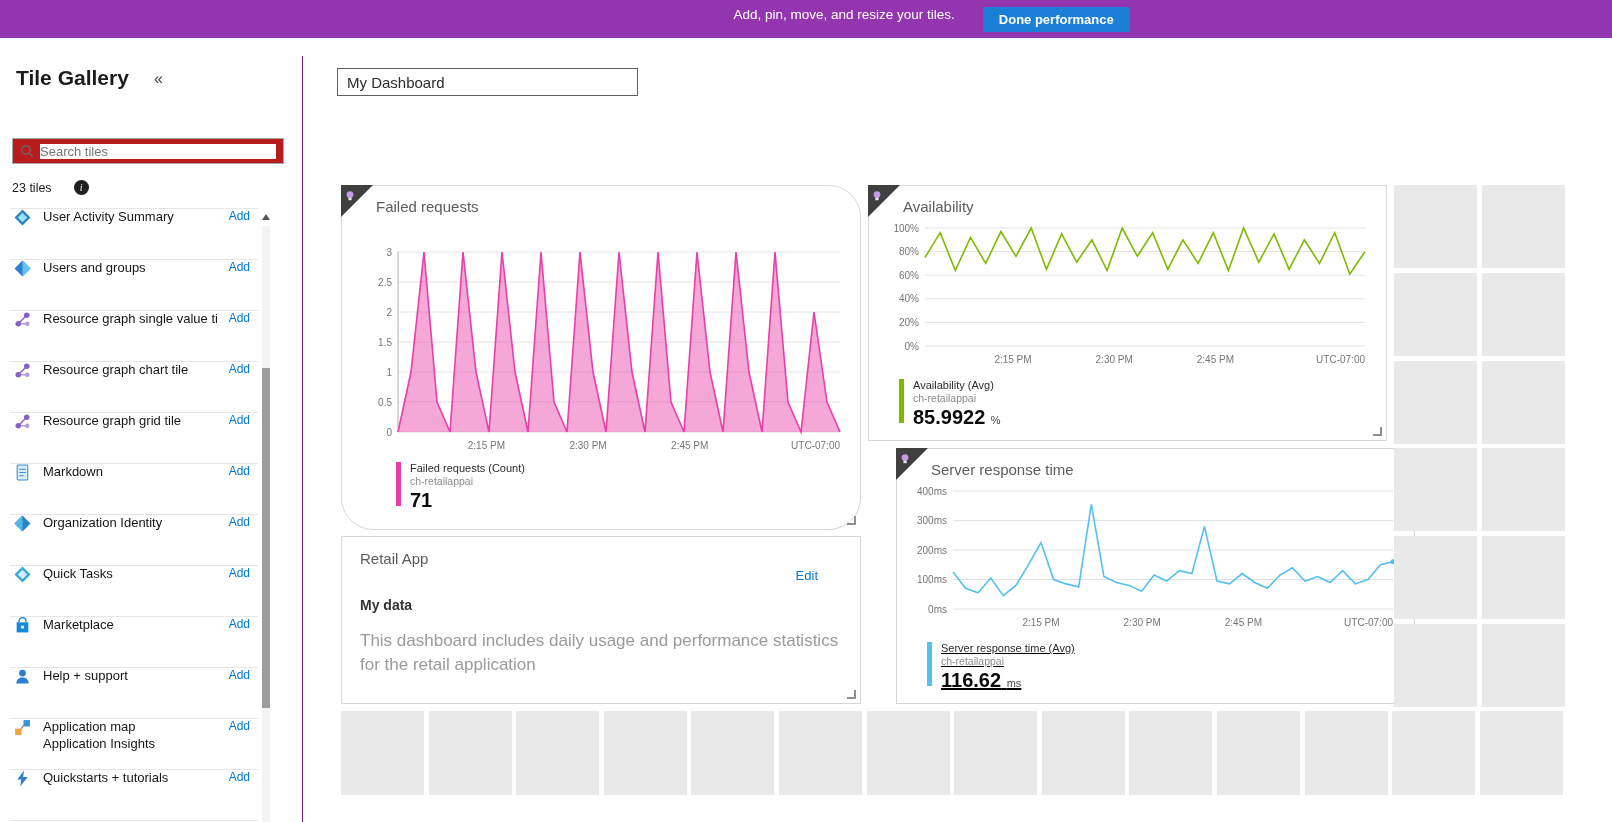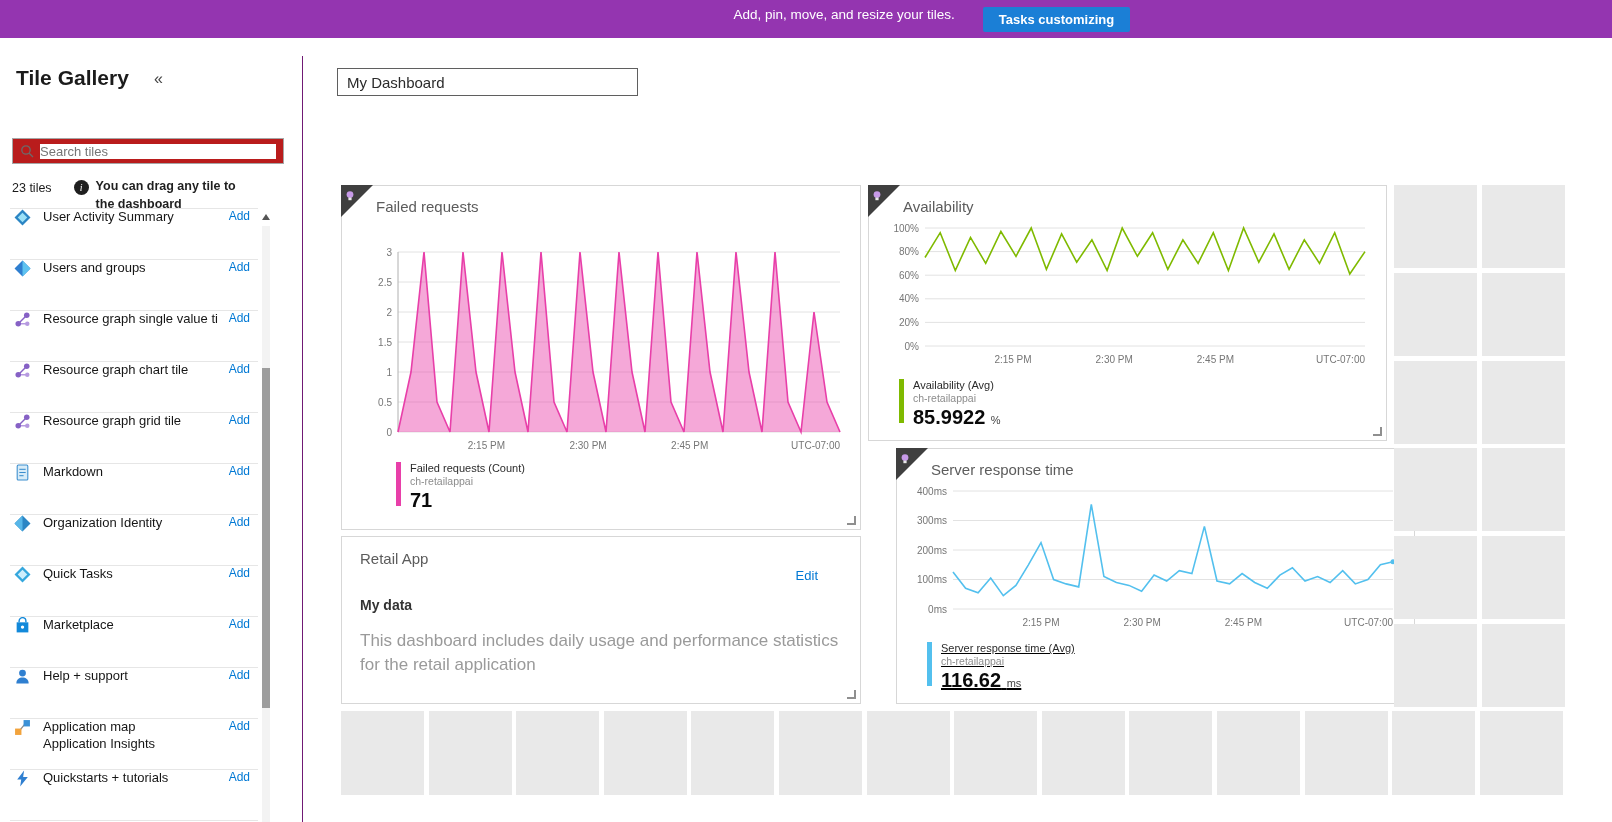--- a/index.html
+++ b/index.html
@@ -55,21 +55,21 @@
     background:#f3f3f3; }
   .sb-thumb { position:absolute; left:0; top:142px; width:8px; height:340px;
     background:#9d9d9d; cursor:pointer; }
 
   
   .dash-title-input { position:absolute; left:337px; top:68px; width:301px;
     height:28px; border:1px solid #5f5f5f; font-size:15px; padding:0 9px;
     color:#2b2b2b; font-family:"Liberation Sans", sans-serif; outline:none; }
 
   .tile { position:absolute; background:#fff; border:1px solid #d7d7d7; }
-  #tile-failed   { left:341px; top:185px; width:520px; height:345px; }
+  #tile-failed   { left:341px; top:185px; width:520px; height:345px;border-radius:32px; }
   #tile-avail    { left:868px; top:185px; width:519px; height:256px; }
   #tile-server   { left:896px; top:448px; width:519px; height:256px; }
   #tile-markdown { left:341px; top:536px; width:520px; height:168px; }
 
   .tile-title { position:absolute; left:34px; top:12px; font-size:15px;
     color:#5c5c5c; }
   .md-title { position:absolute; left:18px; top:13px; font-size:15px; color:#5c5c5c; }
   .corner { position:absolute; top:-1px; left:-1px; width:0; height:0;
     border-top:32px solid #3f3f3f; border-right:32px solid transparent; }
   .corner-icon { position:absolute; top:2px; left:2px; z-index:2; }
@@ -101,40 +101,39 @@
 
   #empty-grid { position:absolute; left:0; top:0; width:0; height:0; overflow:visible; }
   .empty-cell { position:absolute; background:#e9e9e9; }
 </style>
 </head>
 <body>
 
 <div class="banner">
   <div class="banner-inner">
     <span class="banner-msg">Add, pin, move, and resize your tiles.</span>
-    <button class="done-btn">Tasks customizing</button>
+    <button class="done-btn">Done performance</button>
   </div>
 </div>
 
 <aside class="sidebar">
   <div class="tg-title">Tile Gallery</div>
   <span class="collapse">«</span>
 
   <div class="search-box">
     <svg width="14" height="14" viewBox="0 0 14 14">
       <circle cx="6" cy="6" r="4.2" fill="none" stroke="#6b6b6b" stroke-width="1.3"></circle>
       <line x1="9.2" y1="9.2" x2="13" y2="13" stroke="#6b6b6b" stroke-width="1.3"></line>
     </svg>
     <input type="text" placeholder="Search tiles" style="">
   </div>
 
   <div class="meta-row">
     <span class="count">23 tiles</span>
     <span class="info-icon">i</span>
-    <span class="hint">You can drag any tile to the dashboard</span>
   </div>
 
   <div class="tile-list">
 
     <div class="tg-item">
       <span class="tg-icon">
         <svg width="17" height="17" viewBox="0 0 16 16">
             <polygon points="8,0.5 15.5,8 8,15.5 0.5,8" fill="#2b85c4"></polygon>
             <polygon points="8,3.5 12.5,8 8,12.5 3.5,8" fill="#9be1f7"></polygon>
           </svg>

